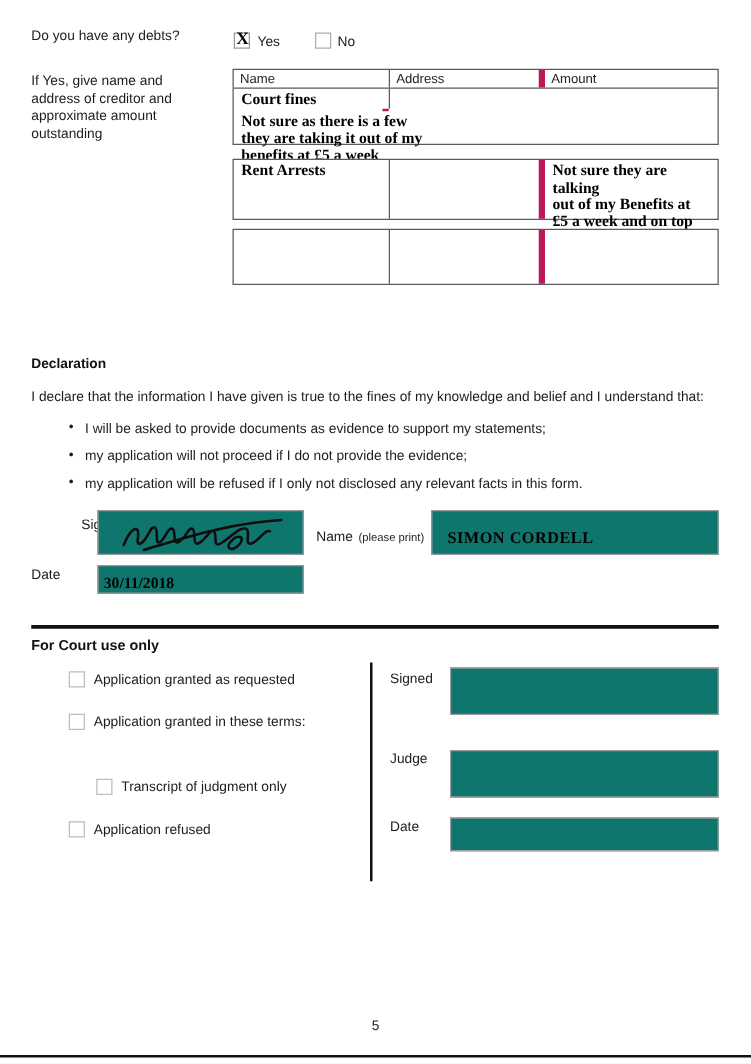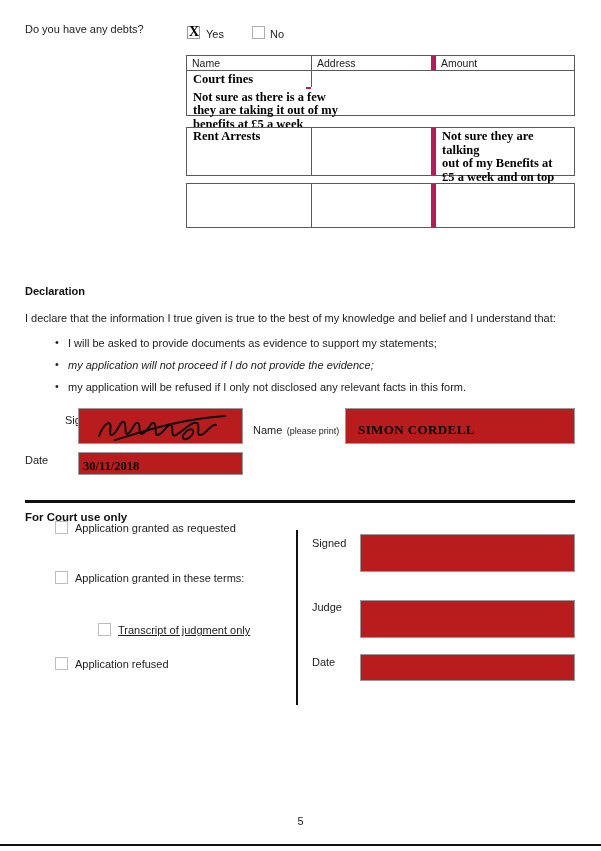--- a/index.html
+++ b/index.html
@@ -37,21 +37,21 @@
   .tbox1 { top:55px; height:61px; }
   .tbox1 .trow { height:45px;flex-direction:column; }
   .tbox2 { top:127px; height:49px; }
   .tbox2 .trow2 { height:47px; }
   .tbox3 { top:183px; height:45px; }
   .tbox3 .trow2 { height:43px; }
 
   .decl-title { font-size:11px; font-weight:bold; color:#111; }
   .bullet-dot { position:absolute; left:0; top:0; font-size:11px; }
 
-  .inputbox { background:#b91c1c; border:1px solid #9a9a9a; }
+  .inputbox { background:#0f766e; border:1px solid #9a9a9a; }
 
   .rule-thick { background:#111; }
   .court-title { font-size:11.5px; font-weight:bold; color:#111; }
   .cb-row { position:absolute; display:flex; align-items:flex-start; }
   .cb-row .checkbox { border-color:#bdbdbd; margin-right:7px; flex:none; }
   .cb-row .label { padding-top:0px; }
 
   .vline { background:#111; width:2px; }
 
   .sig-svg { position:absolute; left:8px; top:2px; }
@@ -64,20 +64,24 @@
   <div class="abs label" style="left:25px; top:22px;">Do you have any debts?</div>
 
   <div class="abs checkbox" style="left:187px; top:26px; border-color:#9a9a9a;">
     <span class="xmark">X</span>
   </div>
   <div class="abs label" style="left:206px; top:27px;">Yes</div>
 
   <div class="abs checkbox" style="left:252px; top:26px;"></div>
   <div class="abs label" style="left:270px; top:27px;">No</div>
 
+  <div class="abs label preline" style="left:25px; top:58px; width:160px;">If Yes, give name and
+address of creditor and
+approximate amount
+outstanding</div>
 
   <div class="abs tbox tbox1">
     <div class="thead">
       <div class="th c1">Name</div>
       <div class="th c2">Address</div>
       <div class="th c3">Amount</div>
     </div>
     <div class="trow">
       <div class="td c1 value">Court fines</div>
       <div class="td c2 value"></div>
@@ -100,29 +104,29 @@
 
   <div class="abs tbox tbox3">
     <div class="trow2">
       <div class="td c1 value"></div>
       <div class="td c2 value"></div>
       <div class="td c3 value preline"></div>
     </div>
   </div>
 
   <div class="abs decl-title" style="left:25px; top:285px;">Declaration</div>
-  <div class="abs label" style="left:25px; top:311px; width:555px;">I declare that the information I true given is true to the best of my knowledge and belief and I understand that:</div>
+  <div class="abs label" style="left:25px; top:311px; width:555px;">I declare that the information I have given is true to the fines of my knowledge and belief and I understand that:</div>
 
   <div class="abs" style="left:55px; top:336px; width:520px;">
     <span class="bullet-dot">•</span>
     <span class="label" style="position:absolute; left:13px; top:0; width:505px;">I will be asked to provide documents as evidence to support my statements;</span>
   </div>
   <div class="abs" style="left:55px; top:358px; width:520px;">
     <span class="bullet-dot">•</span>
-    <span class="label" style="position:absolute; left:13px; top:0; width:505px;font-style:italic;">my application will not proceed if I do not provide the evidence;</span>
+    <span class="label" style="position:absolute; left:13px; top:0; width:505px;">my application will not proceed if I do not provide the evidence;</span>
   </div>
   <div class="abs" style="left:55px; top:380px; width:520px;">
     <span class="bullet-dot">•</span>
     <span class="label" style="position:absolute; left:13px; top:0; width:505px;">my application will be refused if I only not disclosed any relevant facts in this form.</span>
   </div>
 
   <div class="abs label" style="left:25px; top:413px;margin-left:40px;">Signature</div>
   <div class="abs inputbox" style="left:78px; top:408px; width:165px; height:36px;">
     <svg class="sig-svg" width="150" height="32" viewBox="0 0 150 32">
       <g fill="none" stroke="#0d0d0d" stroke-width="2" stroke-linecap="round">
@@ -143,29 +147,29 @@
 
   <div class="abs label" style="left:25px; top:453px;">Date</div>
   <div class="abs inputbox" style="left:78px; top:452px; width:165px; height:23px;">
     <span class="value" style="position:absolute; left:4px; top:6px;">30/11/2018</span>
   </div>
 
   <div class="abs rule-thick" style="left:25px; top:500px; width:550px; height:3px;"></div>
 
   <div class="abs court-title" style="left:25px; top:511px;">For Court use only</div>
 
-  <div class="cb-row" style="left:55px; top:521px;">
+  <div class="cb-row" style="left:55px; top:537px;">
     <div class="checkbox"></div>
     <span class="label">Application granted as requested</span>
   </div>
   <div class="cb-row" style="left:55px; top:571px;">
     <div class="checkbox"></div>
     <span class="label">Application granted in these terms:</span>
   </div>
-  <div class="cb-row" style="left:98px; top:623px;text-decoration:underline;">
+  <div class="cb-row" style="left:77px; top:623px;">
     <div class="checkbox"></div>
     <span class="label">Transcript of judgment only</span>
   </div>
   <div class="cb-row" style="left:55px; top:657px;">
     <div class="checkbox"></div>
     <span class="label">Application refused</span>
   </div>
 
   <div class="abs vline" style="left:296px; top:530px; height:175px;"></div>
 

